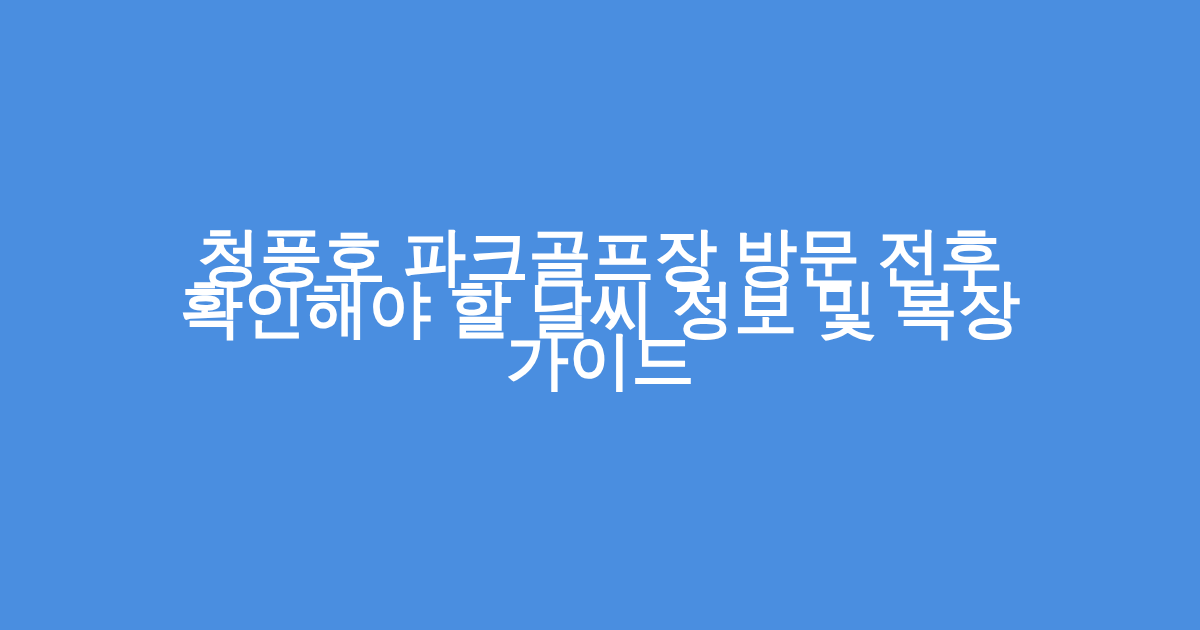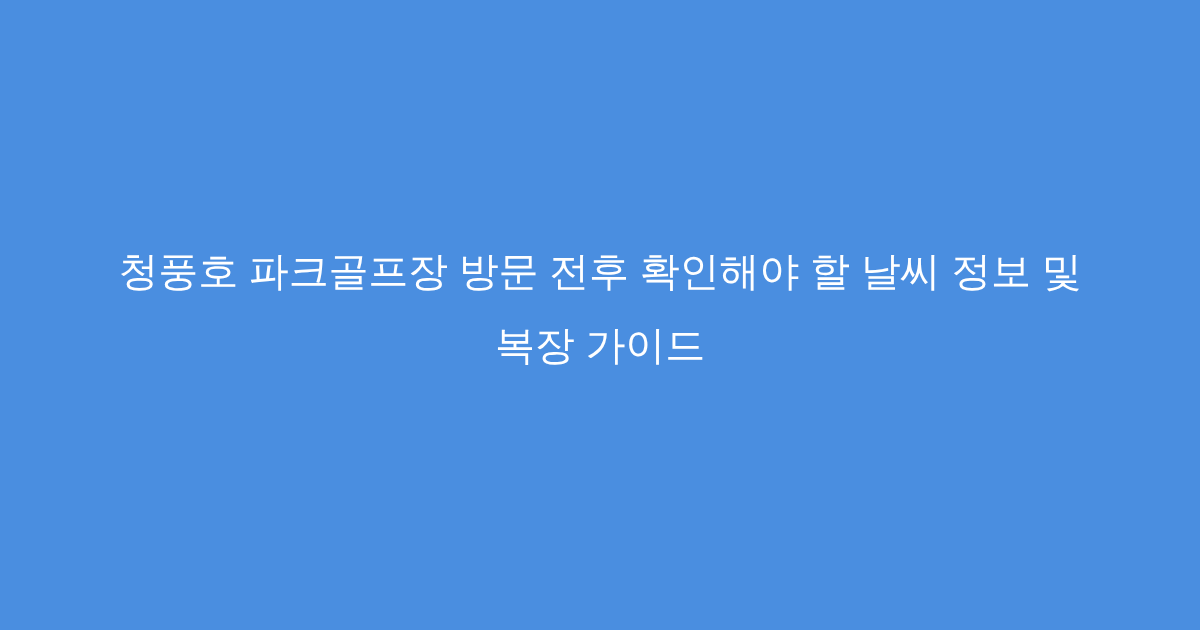--- a/index.html
+++ b/index.html
@@ -32,23 +32,23 @@
     margin: 0 auto;
     padding: 0 0 14px 0;
     text-align: center;
   }
 
   #page-title {
     margin: 0;
     padding: 0;
     color: #ffffff;
     font-family: "Liberation Sans", "DejaVu Sans", sans-serif;
-    font-size: 40px;
-    font-weight: 400;
-    line-height: 74px;
+    font-size: 63px;
+    font-weight: 700;
+    line-height: 52px;
     letter-spacing: -0.2px;
     word-break: keep-all;
     text-align: center;
     white-space: pre-wrap;
   }
 </style>
 </head>
 <body style="width: 1200px; height: 630px;">
 
 <div id="og-card" style="background-color: rgb(74, 142, 224); width: 1200px; height: 630px;">

